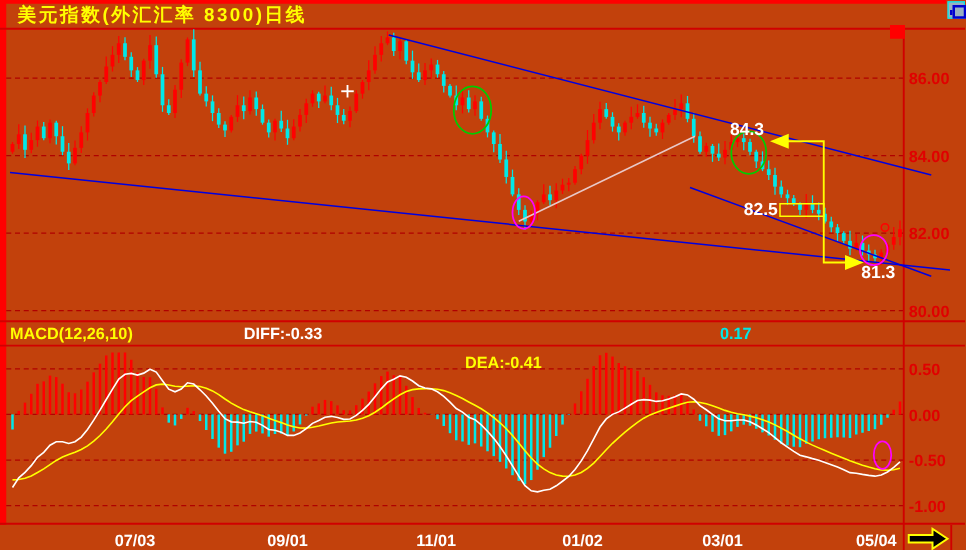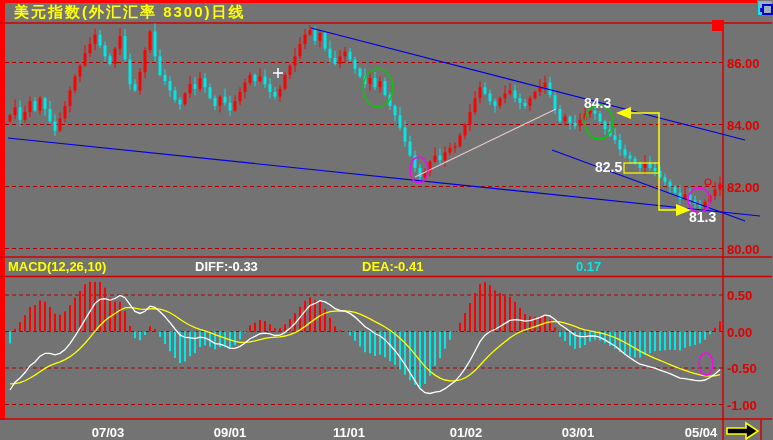--- a/index.html
+++ b/index.html
@@ -1,17 +1,17 @@
 <!DOCTYPE html>
 <html><head>
 <meta charset="utf-8">
 <style>
   html,body{margin:0;padding:0;background:#000;}
   .screen{
-    position:relative;width:773px;height:440px;background:#737373;overflow:hidden;
+    position:relative;width:773px;height:440px;background:#c2410c;overflow:hidden;
     font-family:"Liberation Sans","DejaVu Sans",sans-serif;
   }
   .left-bar{position:absolute;left:0;top:0;width:5px;height:420px;background:#ff0000;}
   .top-line{position:absolute;left:0;top:0;width:757px;height:3px;background:#ff0000;}
   .title{
     position:absolute;left:14px;top:3px;color:#ffff00;font-size:15px;font-weight:bold;
     letter-spacing:2px;white-space:nowrap;
   }
   .win-icon{
     position:absolute;right:1px;top:1px;width:14px;height:14px;background:#9ab0c0;
@@ -21,21 +21,21 @@
     position:absolute;left:3px;top:2px;width:7px;height:7px;border:2px solid #0000d0;background:#9ab0c0;
   }
   .win-icon .sq2{
     position:absolute;left:1px;top:6px;width:5px;height:4px;background:#0000d0;
   }
   svg.chart{position:absolute;left:0;top:0;}
   .info-bar{position:absolute;left:0;top:258px;width:595px;height:18px;font-size:13px;font-weight:bold;}
   .info-bar span{position:absolute;top:1px;white-space:nowrap;}
   .lbl-macd{left:8px;color:#ffff00;}
   .lbl-diff{left:195px;color:#ffffff;text-align:right;}
-  .lbl-dea{left:362px;color:#ffff00;}
+  .lbl-dea{left:372px;color:#ffff00;margin-top:23px;}
   .lbl-bar{left:576px;color:#00e8e8;}
 </style>
 </head>
 <body>
 
 <div class="screen">
 
   <div class="left-bar"></div>
   <div class="top-line"></div>
 

